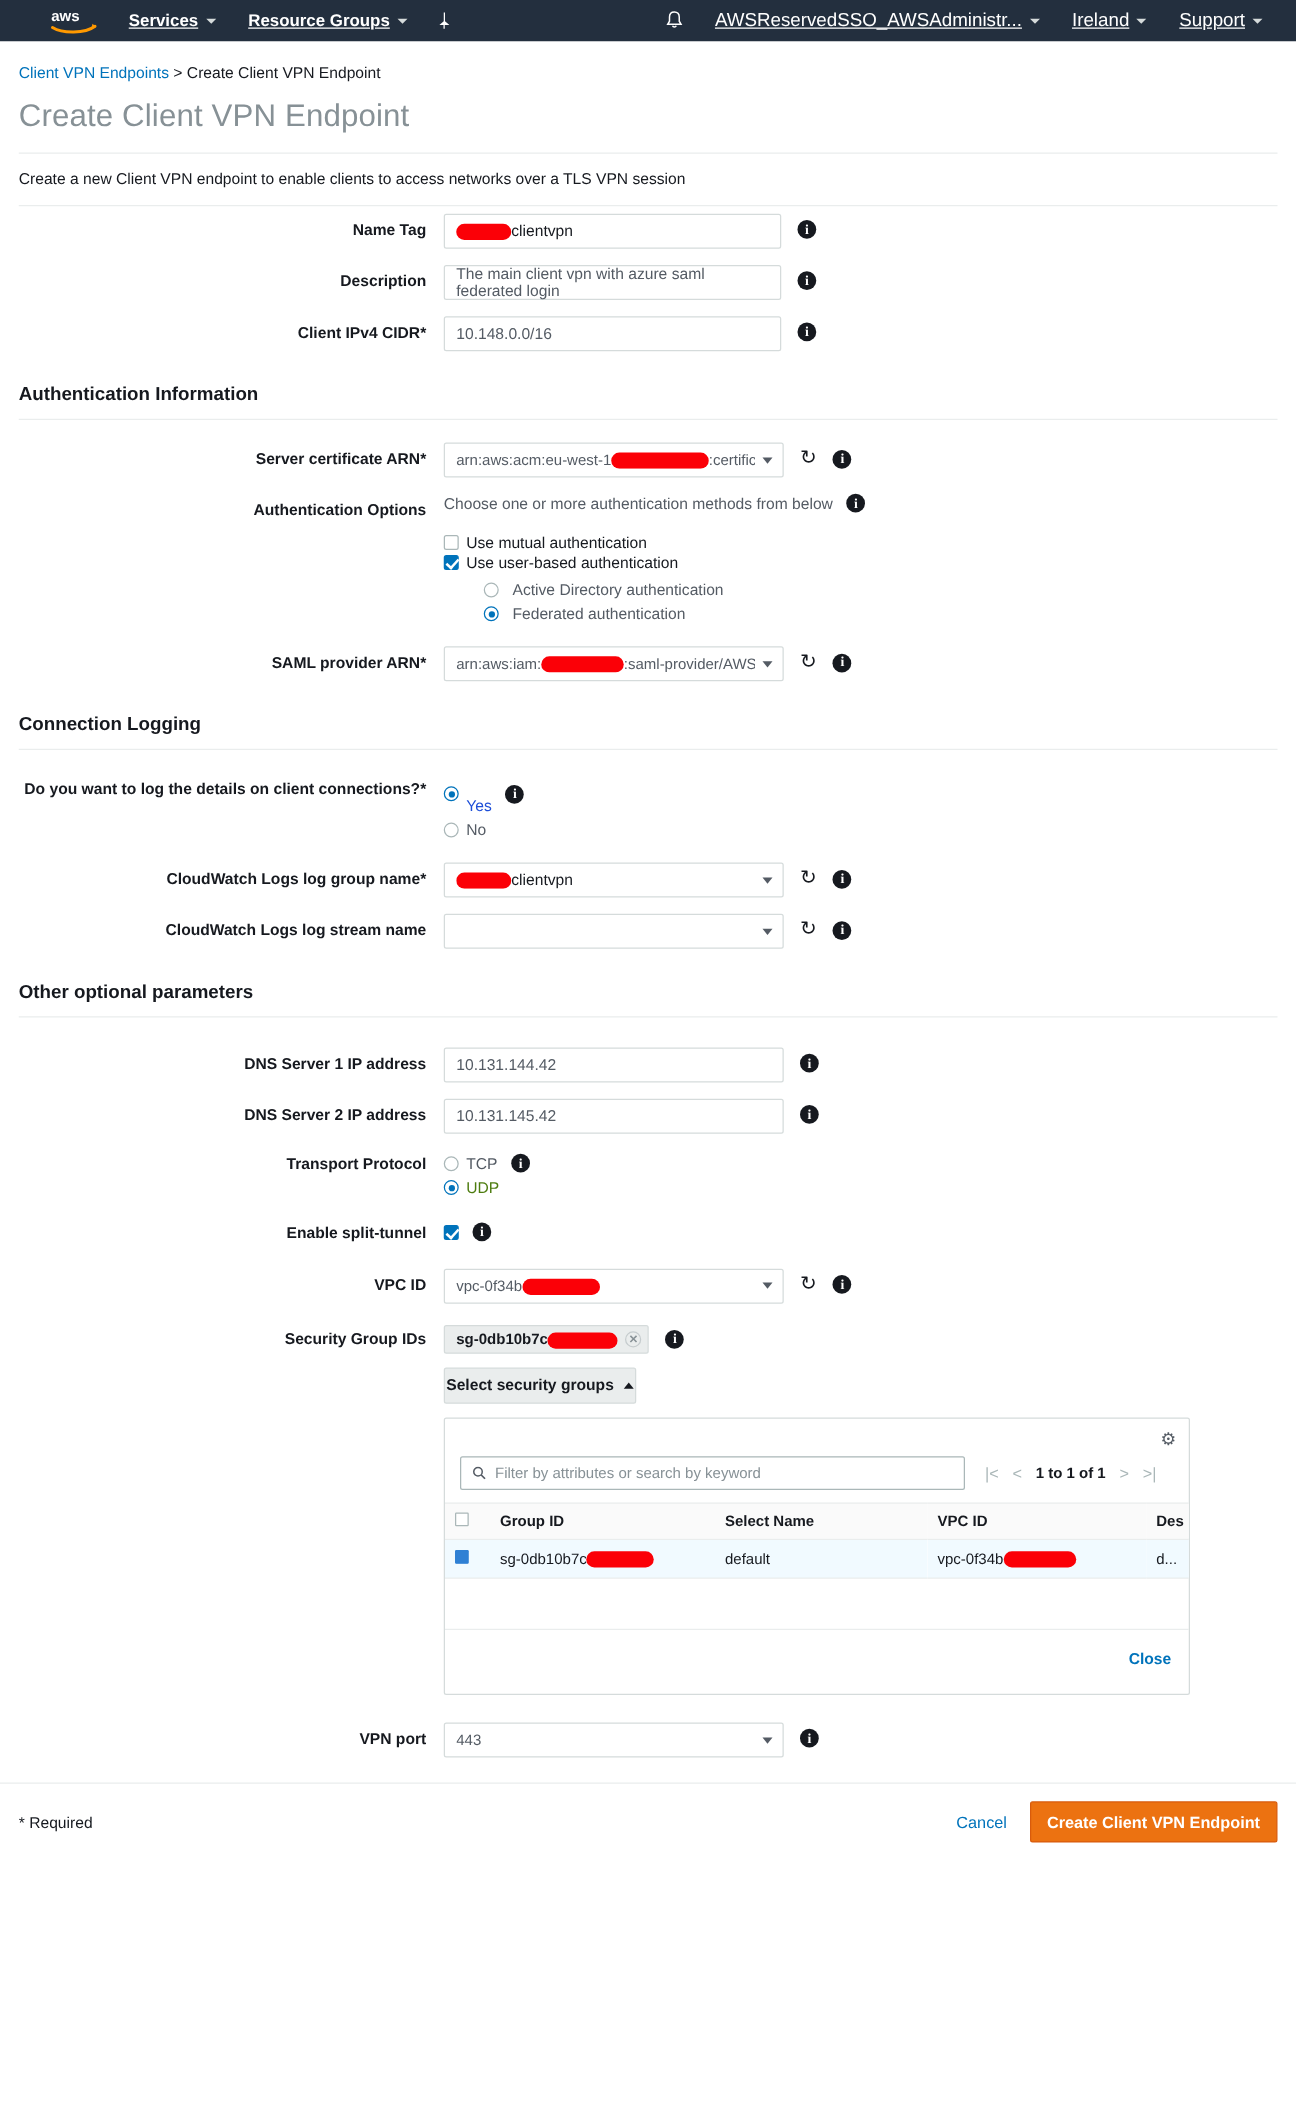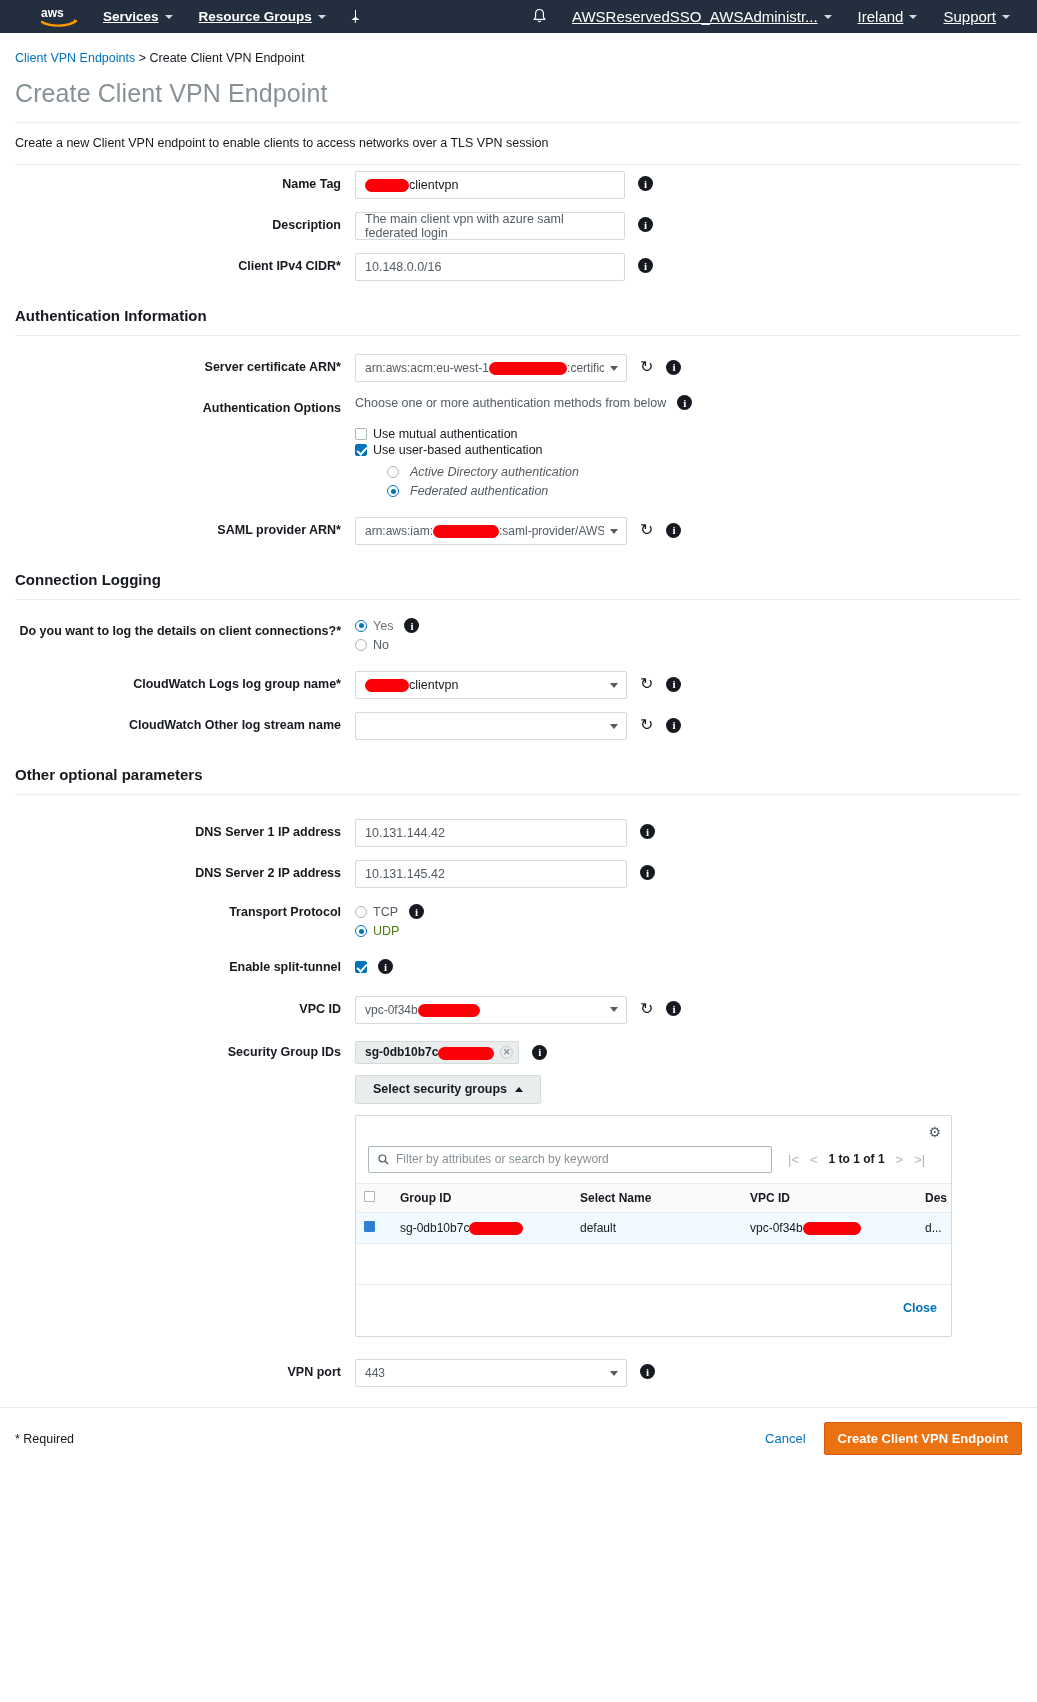--- a/index.html
+++ b/index.html
@@ -88,35 +88,35 @@
   .section hr { border:0; border-top:1px solid #eaeded; margin:11px 0 18px 0; }
 
   
   .opt-line { display:flex; align-items:center; gap:6px; margin-bottom:2px; font-size:12.5px; color:#16191f;}
   .cb { width:12px;height:12px;border:1px solid #aab7b8;border-radius:2px;background:#fff;flex:0 0 auto;}
   .cb.on { background:#0073bb;border-color:#0073bb; position:relative;}
   .cb.on:after { content:""; position:absolute; left:3px; top:0px; width:4px;height:8px;border:solid #fff;border-width:0 2px 2px 0;transform:rotate(42deg);}
   .rb { width:12px;height:12px;border:1px solid #aab7b8;border-radius:50%;background:#fff;flex:0 0 auto;}
   .rb.on { border:1px solid #0073bb; background:#fff; position:relative;}
   .rb.on:after { content:""; position:absolute; left:2.5px;top:2.5px;width:5px;height:5px;border-radius:50%;background:#0073bb;}
-  .sub-opts { margin-left:32px; margin-top:8px;font-style:italic; }
+  .sub-opts { margin-left:32px; margin-top:8px; }
   .sub-opts .opt-line { gap:11px; margin-bottom:5px; color:#545b64;}
   .helper { font-size:12.5px; color:#545b64; padding-top:4px;}
 
   
   .pill {
     display:inline-flex; align-items:center; gap:6px;
     background:#eaeded; border:1px solid #d5dbdb; border-radius:2px;
     height:23px; padding:0 5px 0 9px; font-size:12px; font-weight:bold; color:#16191f;
   }
   .pill .x { width:13px;height:13px;border-radius:50%;border:1px solid #c6ccce; color:#879196; font-size:9px; display:flex;align-items:center;justify-content:center;}
   .btn-grey {
     display:inline-flex; align-items:center; gap:8px;
     background:#eaeded; border:1px solid #d5dbdb; border-radius:2px;
-    height:29px; padding:0 17px; font-size:12.5px; font-weight:bold; color:#16191f; cursor:pointer;
+    height:29px; padding:0 1px; font-size:12.5px; font-weight:bold; color:#16191f; cursor:pointer;
   }
   .caret-up { width:0;height:0;border-left:4px solid transparent;border-right:4px solid transparent;border-bottom:5px solid #16191f;}
 
   
   .sg-panel {
     margin-top:11px; border:1px solid #d5dbdb; border-radius:2px; background:#fff;
     width:597px; position:relative;
   }
   .sg-top { height:30px; position:relative; }
   .gear { position:absolute; right:10px; top:8px; font-size:14px; color:#545b64; cursor:pointer;}
@@ -319,21 +319,21 @@
   <div class="section">
     <h3>Connection Logging</h3>
     <hr>
 
     <div class="row">
       <div class="lbl">Do you want to log the details on client connections?*</div>
       <div class="field">
         <div style="display:flex;align-items:center;gap:11px;">
           <div class="opt-line" style="margin-bottom:0;">
             <span class="rb on"></span>
-            <span style="color:#737373;">Yes</span>
+            <span style="color:#1d4ed8;margin-top:20px;">Yes</span>
           </div>
           <span class="info">i</span>
         </div>
         <div class="opt-line" style="margin-top:5px;">
           <span class="rb"></span>
           <span style="color:#545b64;">No</span>
         </div>
       </div>
     </div>
 
@@ -345,21 +345,21 @@
           <i class="caret-sel"></i>
         </div>
       </div>
       <div class="ctrls">
         <span class="refresh">↻</span>
         <span class="info">i</span>
       </div>
     </div>
 
     <div class="row">
-      <div class="lbl">CloudWatch Other log stream name</div>
+      <div class="lbl">CloudWatch Logs log stream name</div>
       <div class="field">
         <div class="sel">
           <span class="txt"></span>
           <i class="caret-sel"></i>
         </div>
       </div>
       <div class="ctrls">
         <span class="refresh">↻</span>
         <span class="info">i</span>
       </div>

